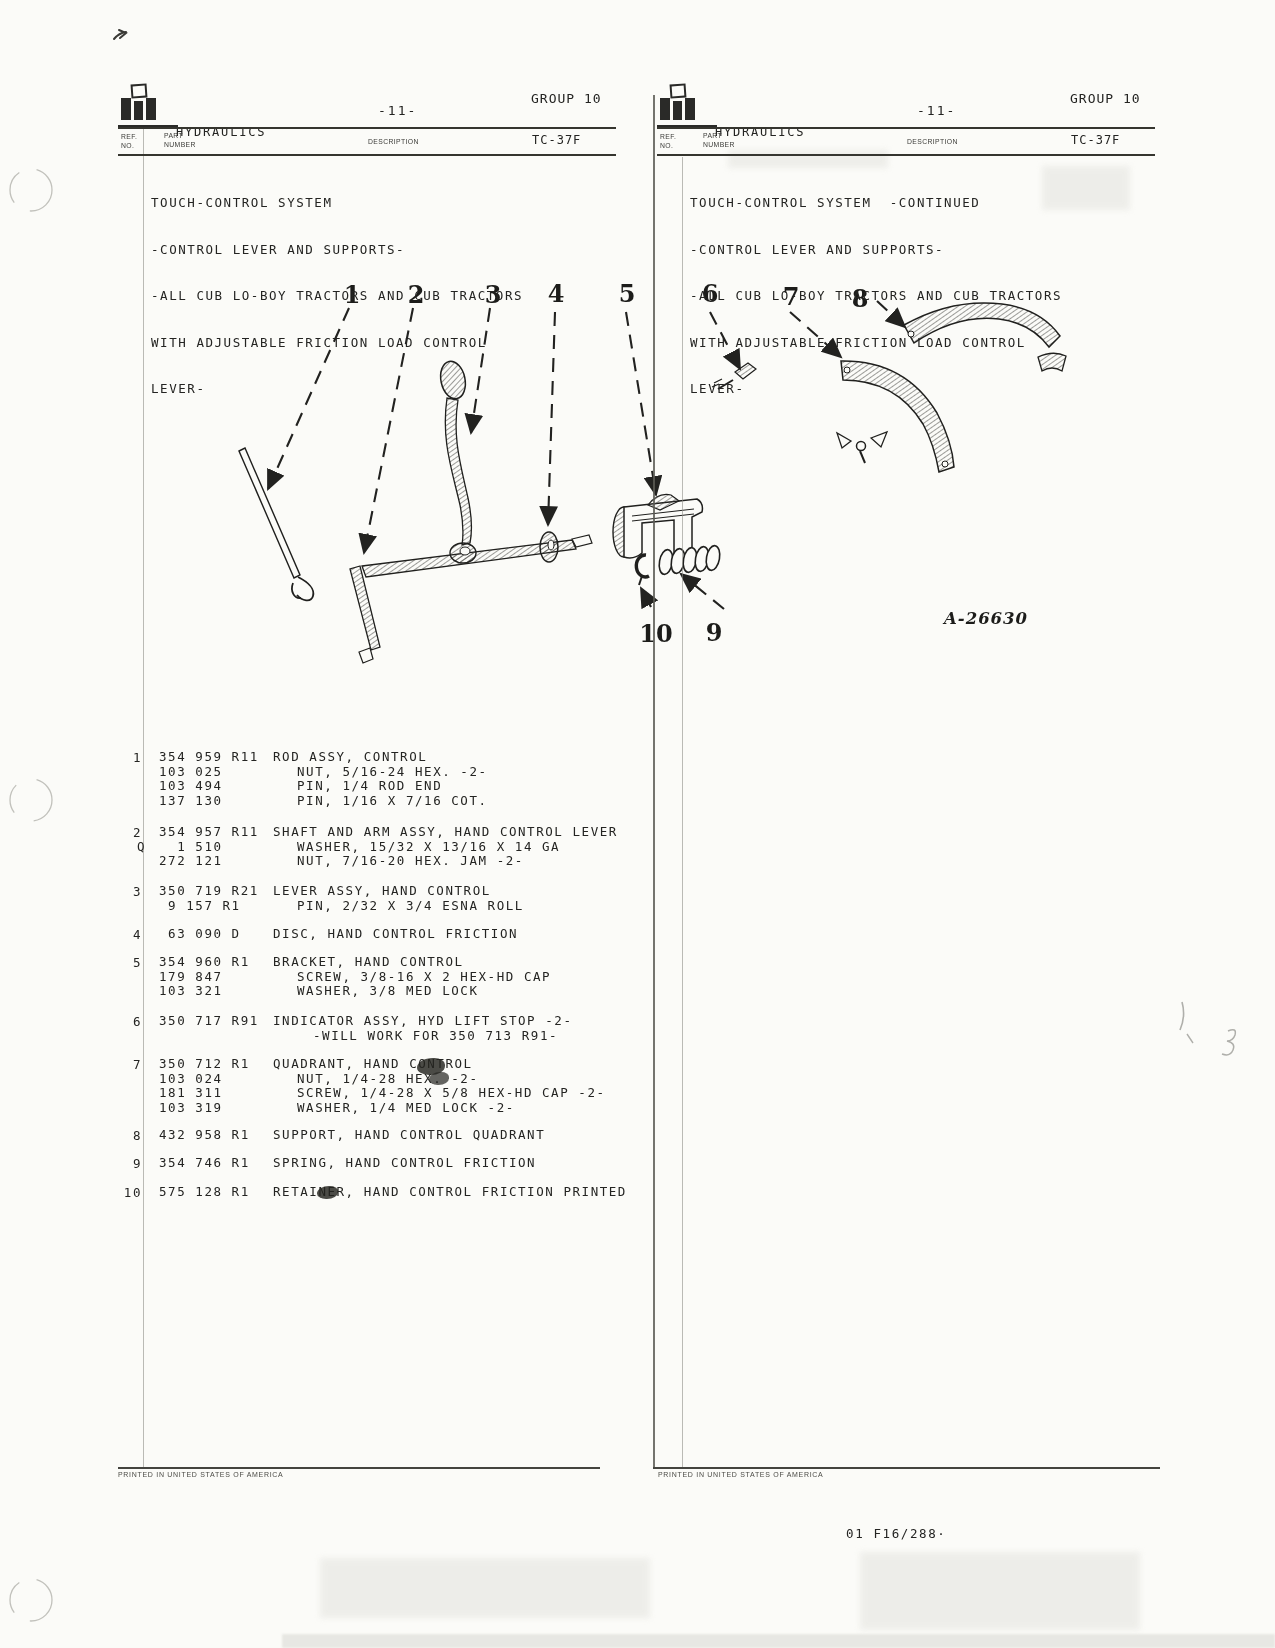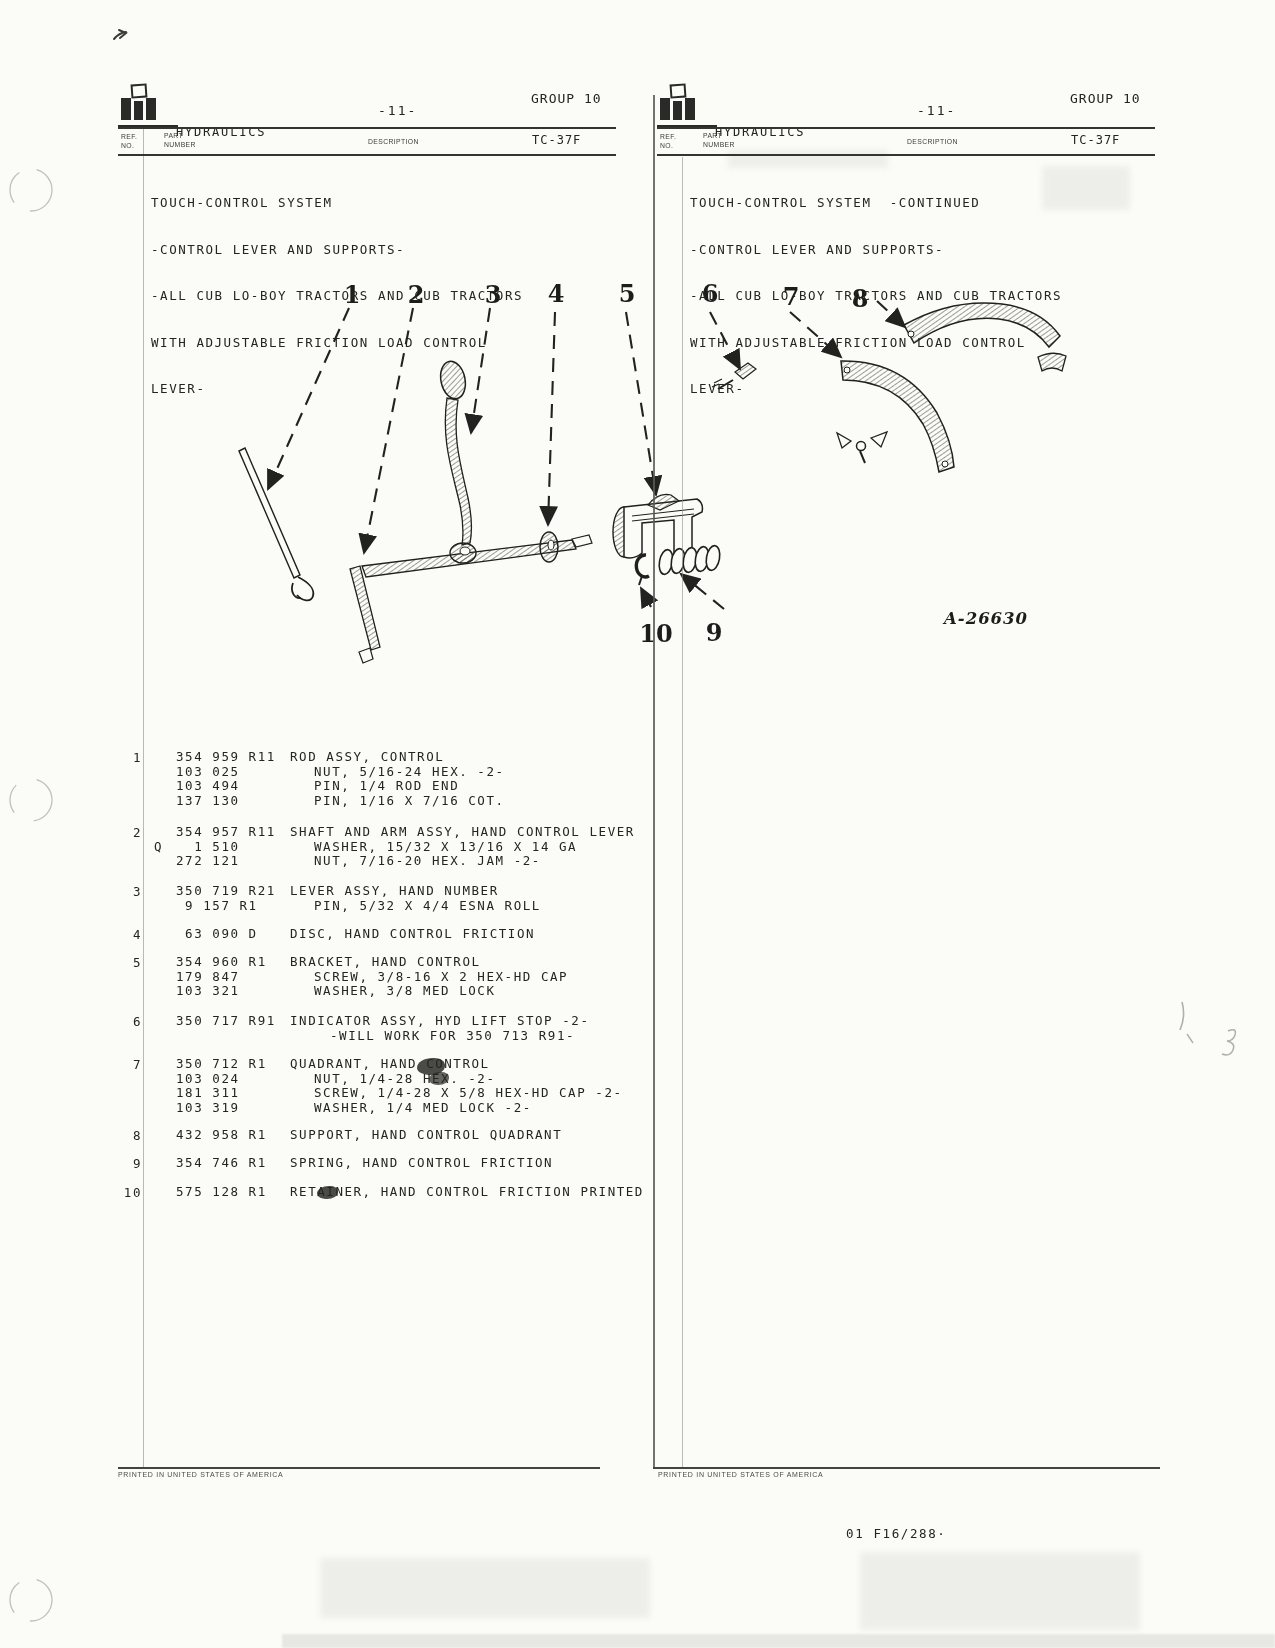--- a/index.html
+++ b/index.html
@@ -28,21 +28,21 @@
   .code{position:absolute;left:414px;top:45px;font-size:12px;letter-spacing:1px}
   .hrule2{position:absolute;left:0;top:66px;width:100%;height:2px;background:#35352f}
   .titleblock{position:absolute;left:33px;top:76px;font-size:12.5px;letter-spacing:1.55px;line-height:15.5px;white-space:pre}
   
   .vline{position:absolute;width:1px;background:#8f8f89;opacity:.6}
   .vdivider{position:absolute;width:2px;background:#5c5c56;opacity:.85}
   
   #parts-list{position:absolute;left:0;top:0;width:1275px;height:1648px;pointer-events:none}
   .pgroup{position:absolute;left:126px;font-size:12.5px;letter-spacing:1.55px;white-space:pre}
   .pref{position:absolute;left:-4px;top:0;width:20px;text-align:right}
-  .plines{margin-left:28px}
+  .plines{margin-left:11px}
   .pline{display:grid;grid-template-columns:22px 114px auto;height:14.6px;line-height:14.6px}
   .pdesc.ind1{padding-left:24px}
   .pdesc.ind2{padding-left:40px}
   
   .frule{position:absolute;top:1467px;height:2px;background:#44443f}
   .printed{position:absolute;top:1471px;font-family:"Liberation Sans",sans-serif;font-size:7px;letter-spacing:.7px;color:#4a4a45}
   .doccode{position:absolute;left:846px;top:1526px;font-size:12.5px;letter-spacing:1.6px}
   
   .ghost{position:absolute;background:#e3e3de;filter:blur(3px);opacity:.55}
   .smudge{position:absolute;background:#23231f;border-radius:60% 40% 55% 45%;opacity:.82}
@@ -249,21 +249,21 @@
     <div>-CONTROL LEVER AND SUPPORTS-</div>
     <div>-ALL CUB LO-BOY TRACTORS AND CUB TRACTORS</div>
     <div>WITH ADJUSTABLE FRICTION LOAD CONTROL</div>
     <div>LEVER-</div>
   </div>
 </div>
 
 <div id="parts-list">
     <div class="pgroup" style="top: 750px;"><span class="pref">1</span><div class="plines"><div class="pline"><span class="pgut"></span><span class="pnum">354 959 R11</span><span class="pdesc ind0">ROD ASSY, CONTROL</span></div><div class="pline"><span class="pgut"></span><span class="pnum">103 025</span><span class="pdesc ind1">NUT, 5/16-24 HEX. -2-</span></div><div class="pline"><span class="pgut"></span><span class="pnum">103 494</span><span class="pdesc ind1">PIN, 1/4 ROD END</span></div><div class="pline"><span class="pgut"></span><span class="pnum">137 130</span><span class="pdesc ind1">PIN, 1/16 X 7/16 COT.</span></div></div></div>
     <div class="pgroup" style="top: 825px;"><span class="pref">2</span><div class="plines"><div class="pline"><span class="pgut"></span><span class="pnum">354 957 R11</span><span class="pdesc ind0">SHAFT AND ARM ASSY, HAND CONTROL LEVER</span></div><div class="pline"><span class="pgut">Q</span><span class="pnum">  1 510</span><span class="pdesc ind1">WASHER, 15/32 X 13/16 X 14 GA</span></div><div class="pline"><span class="pgut"></span><span class="pnum">272 121</span><span class="pdesc ind1">NUT, 7/16-20 HEX. JAM -2-</span></div></div></div>
-    <div class="pgroup" style="top: 884px;"><span class="pref">3</span><div class="plines"><div class="pline"><span class="pgut"></span><span class="pnum">350 719 R21</span><span class="pdesc ind0">LEVER ASSY, HAND NUMBER</span></div><div class="pline"><span class="pgut"></span><span class="pnum"> 9 157 R1</span><span class="pdesc ind1">PIN, 5/32 X 4/4 ESNA ROLL</span></div></div></div>
+    <div class="pgroup" style="top: 884px;"><span class="pref">3</span><div class="plines"><div class="pline"><span class="pgut"></span><span class="pnum">350 719 R21</span><span class="pdesc ind0">LEVER ASSY, HAND CONTROL</span></div><div class="pline"><span class="pgut"></span><span class="pnum"> 9 157 R1</span><span class="pdesc ind1">PIN, 2/32 X 3/4 ESNA ROLL</span></div></div></div>
     <div class="pgroup" style="top: 927px;"><span class="pref">4</span><div class="plines"><div class="pline"><span class="pgut"></span><span class="pnum"> 63 090 D</span><span class="pdesc ind0">DISC, HAND CONTROL FRICTION</span></div></div></div>
     <div class="pgroup" style="top: 955px;"><span class="pref">5</span><div class="plines"><div class="pline"><span class="pgut"></span><span class="pnum">354 960 R1</span><span class="pdesc ind0">BRACKET, HAND CONTROL</span></div><div class="pline"><span class="pgut"></span><span class="pnum">179 847</span><span class="pdesc ind1">SCREW, 3/8-16 X 2 HEX-HD CAP</span></div><div class="pline"><span class="pgut"></span><span class="pnum">103 321</span><span class="pdesc ind1">WASHER, 3/8 MED LOCK</span></div></div></div>
     <div class="pgroup" style="top: 1014px;"><span class="pref">6</span><div class="plines"><div class="pline"><span class="pgut"></span><span class="pnum">350 717 R91</span><span class="pdesc ind0">INDICATOR ASSY, HYD LIFT STOP -2-</span></div><div class="pline"><span class="pgut"></span><span class="pnum"></span><span class="pdesc ind2">-WILL WORK FOR 350 713 R91-</span></div></div></div>
     <div class="pgroup" style="top: 1057px;"><span class="pref">7</span><div class="plines"><div class="pline"><span class="pgut"></span><span class="pnum">350 712 R1</span><span class="pdesc ind0">QUADRANT, HAND CONTROL</span></div><div class="pline"><span class="pgut"></span><span class="pnum">103 024</span><span class="pdesc ind1">NUT, 1/4-28 HEX. -2-</span></div><div class="pline"><span class="pgut"></span><span class="pnum">181 311</span><span class="pdesc ind1">SCREW, 1/4-28 X 5/8 HEX-HD CAP -2-</span></div><div class="pline"><span class="pgut"></span><span class="pnum">103 319</span><span class="pdesc ind1">WASHER, 1/4 MED LOCK -2-</span></div></div></div>
     <div class="pgroup" style="top: 1128px;"><span class="pref">8</span><div class="plines"><div class="pline"><span class="pgut"></span><span class="pnum">432 958 R1</span><span class="pdesc ind0">SUPPORT, HAND CONTROL QUADRANT</span></div></div></div>
     <div class="pgroup" style="top: 1156px;"><span class="pref">9</span><div class="plines"><div class="pline"><span class="pgut"></span><span class="pnum">354 746 R1</span><span class="pdesc ind0">SPRING, HAND CONTROL FRICTION</span></div></div></div>
     <div class="pgroup" style="top: 1185px;"><span class="pref">10</span><div class="plines"><div class="pline"><span class="pgut"></span><span class="pnum">575 128 R1</span><span class="pdesc ind0">RETAINER, HAND CONTROL FRICTION PRINTED</span></div></div></div>
   </div>
 
 <div class="smudge" style="left:417px;top:1058px;width:28px;height:17px"></div>

